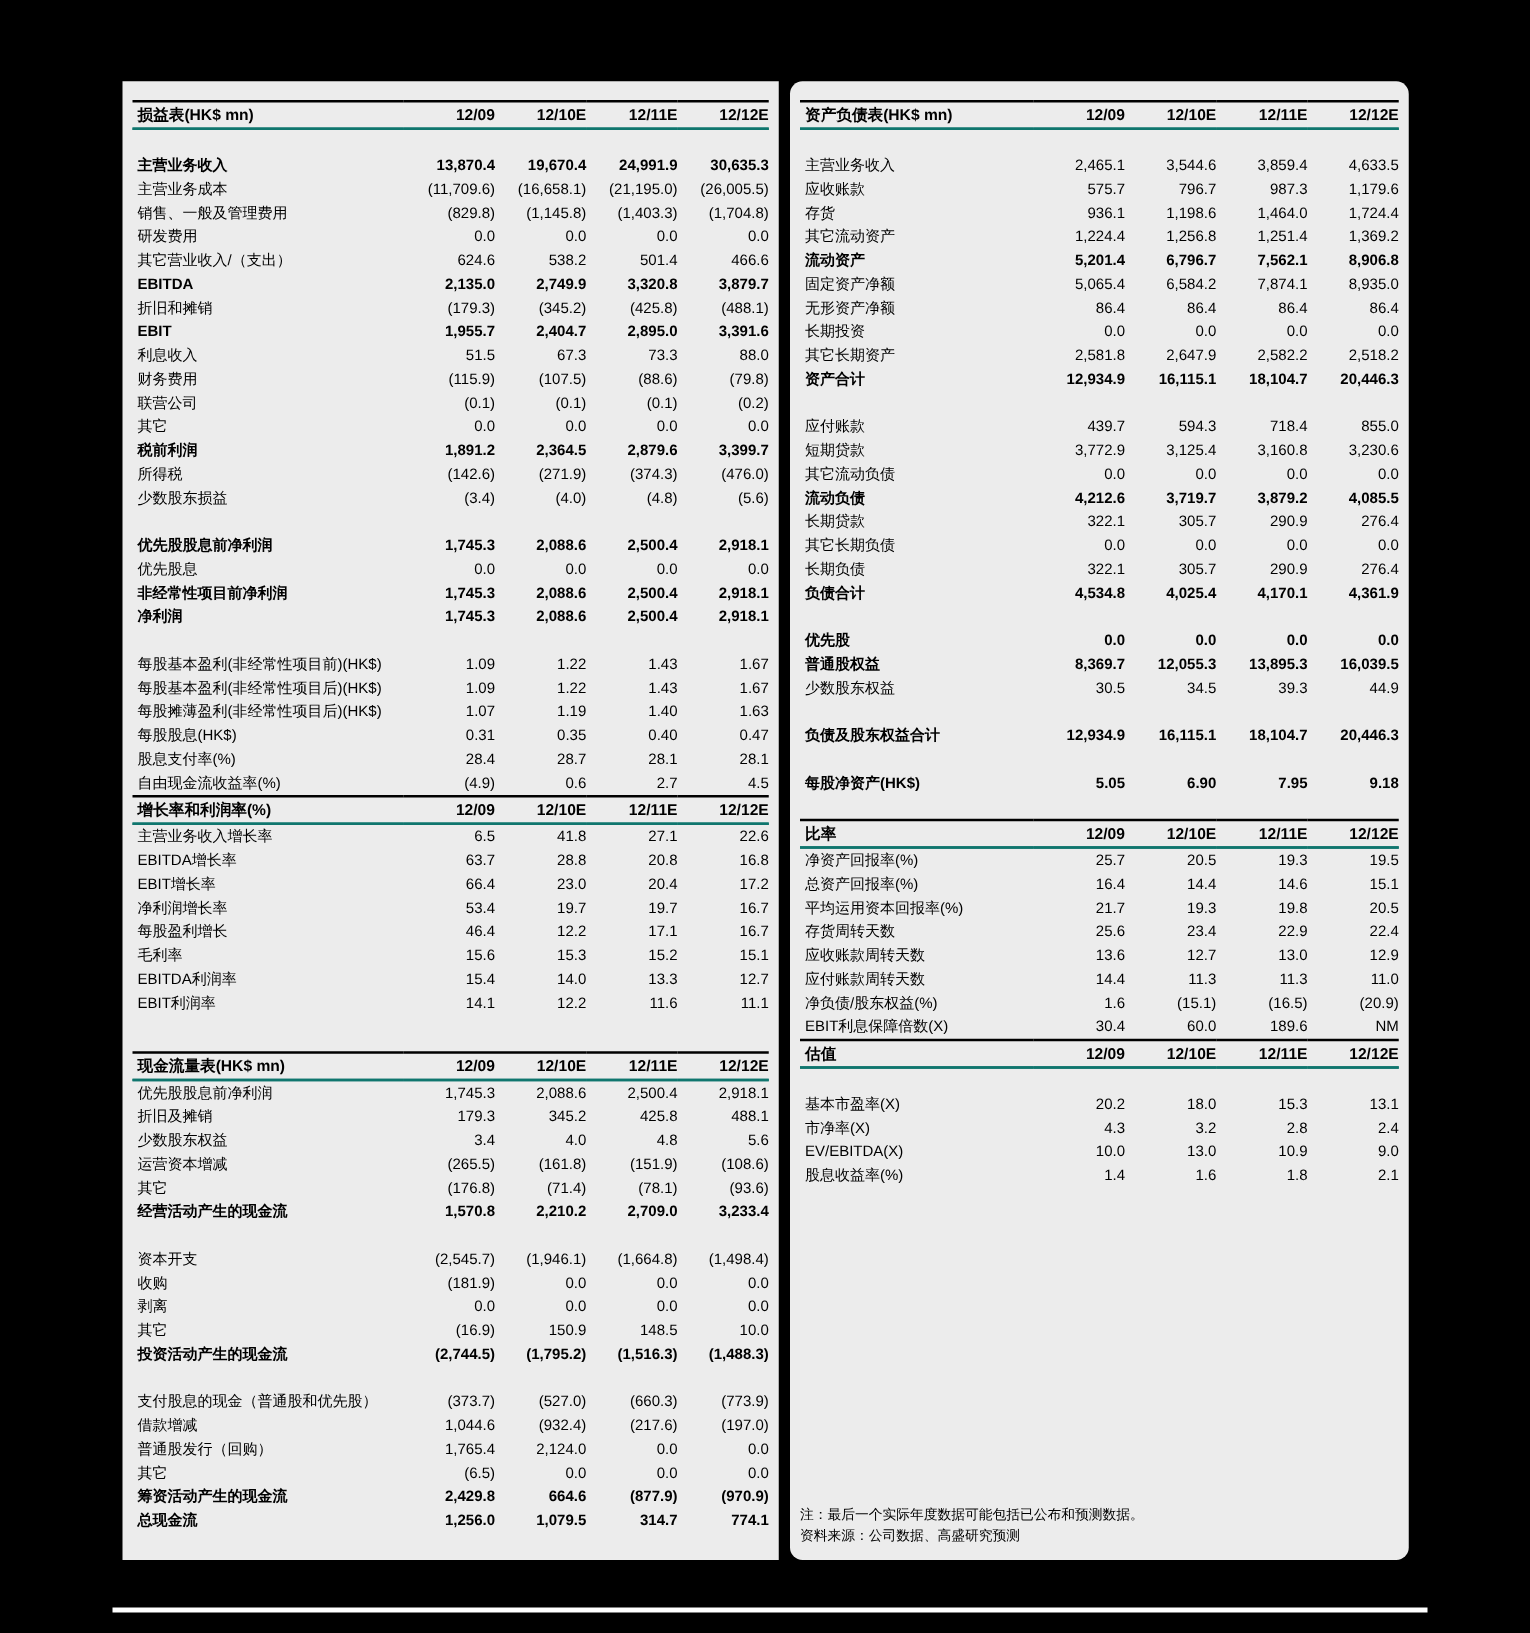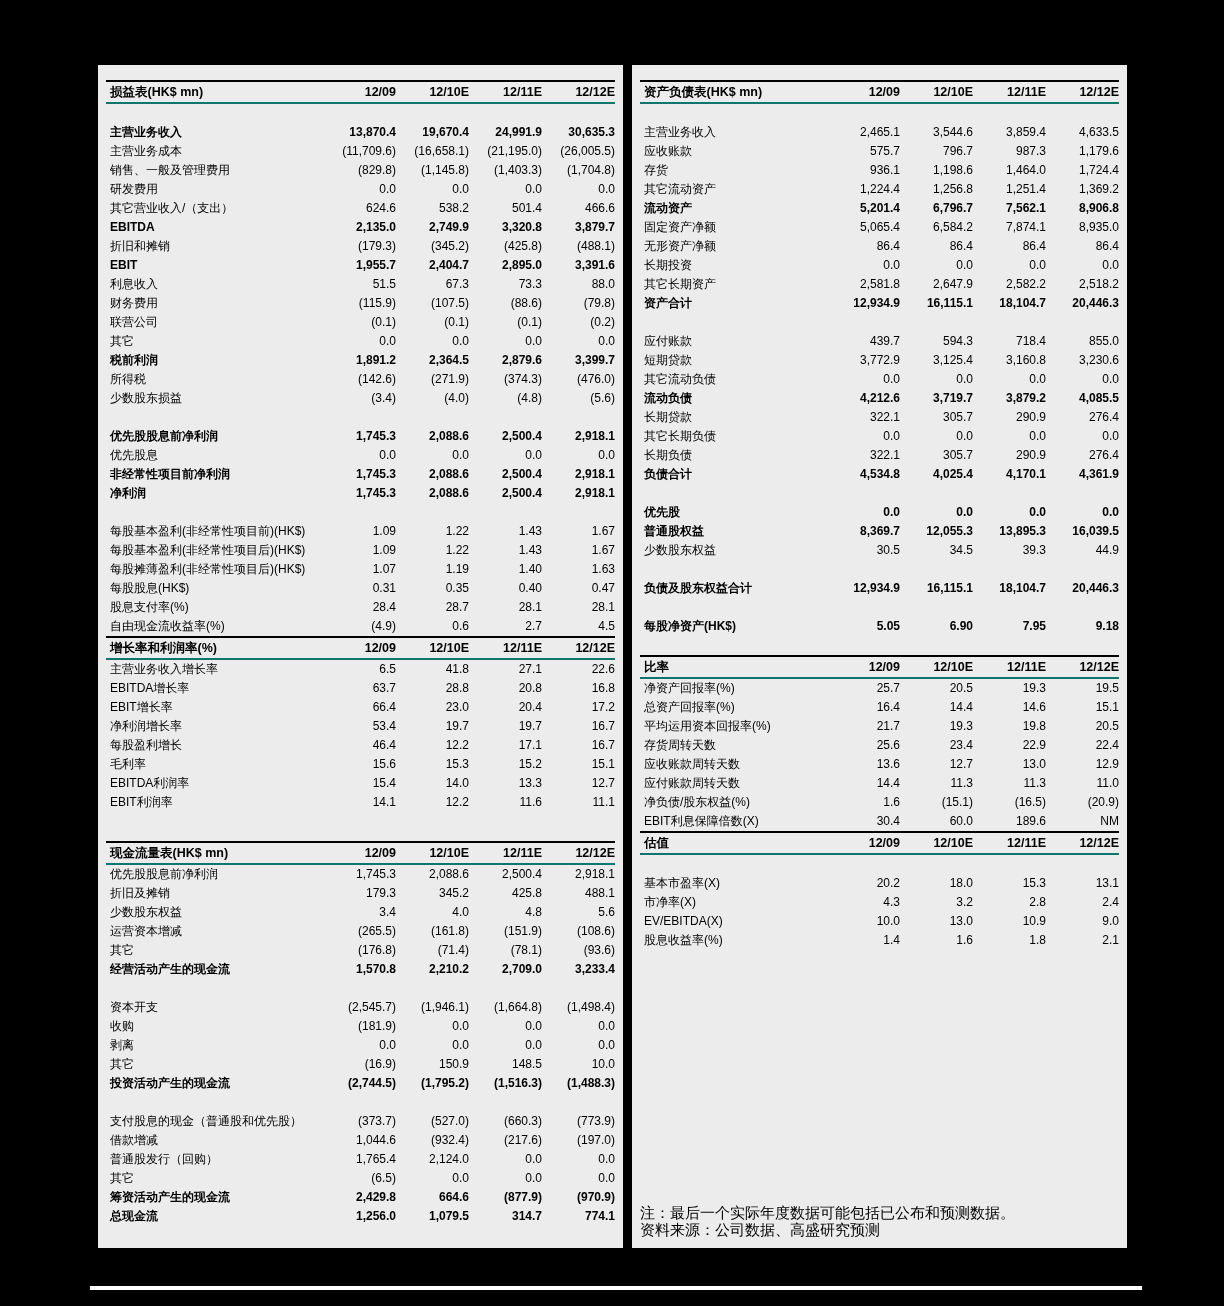--- a/index.html
+++ b/index.html
@@ -6,21 +6,21 @@
   html,body { background:#000; }
   body {
     width:1224px; height:1306px; position:relative; overflow:hidden;
     font-family:"Liberation Sans", sans-serif; color:#000;
   }
   .panel {
     position:absolute; top:65px; height:1183px; background:#ececec;
     padding:0 8px;
   }
   .panel-left  { left:98px;  width:525px; }
-  .panel-right { left:632px; width:495px; }
+  .panel-right { left:632px; width:495px;border-radius:10px; }
 
   .sec { width:100%; }
   .sec-top      { margin-top:15px; }
   .sec-mid      { margin-top:0; }
   .sec-cashflow { margin-top:29px; }
   .sec-valuation{ }
 
   table.fin-table { width:100%; border-collapse:collapse; table-layout:fixed; }
   table.fin-table th, table.fin-table td { padding:0 0 0 4px; vertical-align:middle; white-space:nowrap; }
   table.fin-table thead tr {
@@ -28,21 +28,21 @@
     border-top:2px solid #000;
     border-bottom:2px solid #0f766e;
   }
   table.fin-table thead th { font-size:12.5px; font-weight:bold; line-height:20px; }
   th.lbl, td.lbl { text-align:left; padding-left:0; overflow:visible; }
   th.num, td.num { text-align:right; width:73px; }
   table.fin-table tbody tr { height:19px; }
   table.fin-table tbody td { font-size:12px; line-height:19px; height:19px; }
   tr.bold td { font-weight:bold; }
 
-  .notes { position:absolute; left:8px; bottom:10px; font-size:15px; line-height:17px; }
+  .notes { position:absolute; left:8px; bottom:10px; font-size:11px; line-height:17px; }
   .notes .source { }
 
   .bottom-line { position:absolute; left:90px; top:1286px; width:1052px; height:4px; background:#fff; }
 </style>
 </head>
 <body>
 
 <div class="panel panel-left">
   <div class="sec sec-top">
       <table class="fin-table">

